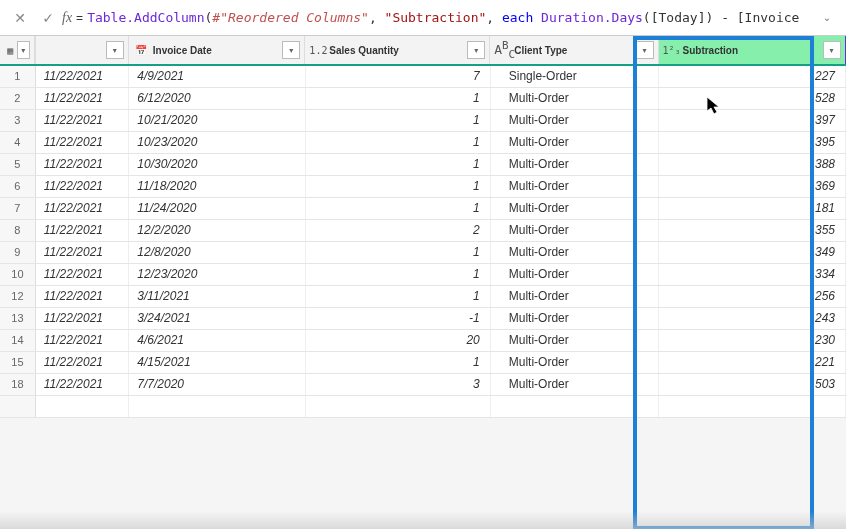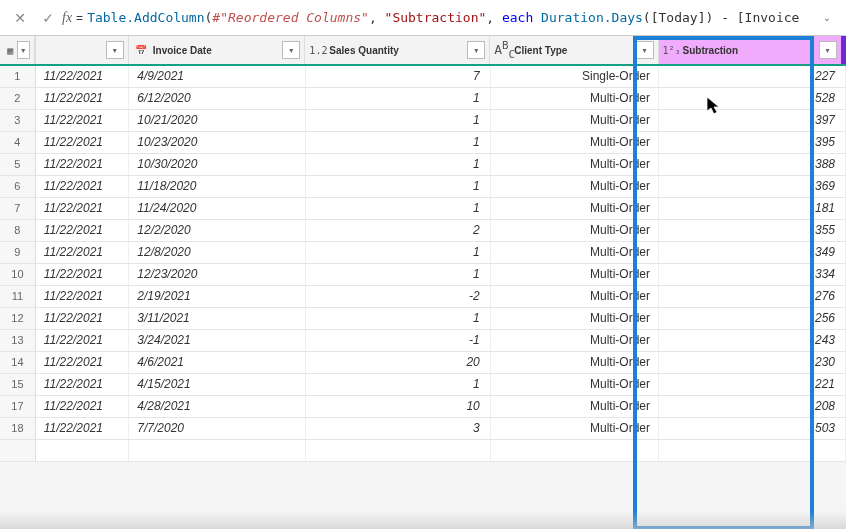--- a/index.html
+++ b/index.html
@@ -3,21 +3,21 @@
 <meta charset="utf-8">
 <style>
   * { box-sizing: border-box; margin: 0; padding: 0; }
   body { font-family: "Segoe UI", Arial, sans-serif; font-size: 12px; background: #f5f5f5; width: 846px; height: 529px; overflow: hidden; position: relative; }
   
   .formula-bar { display: flex; align-items: center; background: #fff; border-bottom: 1px solid #ccc; height: 36px; padding: 0 6px; }
   .fb-btn { width: 28px; height: 28px; display: flex; align-items: center; justify-content: center; color: #888; font-size: 14px; }
   .fx { font-style: italic; font-family: "Times New Roman", serif; color: #666; font-size: 14px; }
   .eq { color: #333; margin: 0 4px; }
   .formula-text { flex: 1; font-family: Consolas, monospace; font-size: 13px; white-space: nowrap; overflow: hidden; }
-  .tk-fn { color: #0369a1; }
+  .tk-fn { color: #6d28d9; }
   .tk-paren { color: #333; }
   .tk-ref { color: #c0504d; font-style: italic; }
   .tk-str { color: #a31515; }
   .tk-kw { color: #0000ff; }
   .tk-id { color: #333; }
   .fb-drop { width: 26px; text-align: center; color: #777; font-size: 10px; }
 
   .grid-wrap { position: relative; }
   table { border-collapse: collapse; width: 100%; table-layout: fixed; background: #fff; }
   
@@ -29,28 +29,28 @@
   col.sub { width: 180px; }
 
   thead th { background: #f3f3f3; border-bottom: 2px solid #15a085; text-align: left; font-weight: 400; padding: 0; height: 28px; }
   thead th.rowhdr { background: #f3f3f3; border-right: 1px solid #ddd; }
   .hdr-inner { display: flex; align-items: center; height: 28px; border-right: 1px solid #ddd; padding: 0 4px; }
   .hdr-icon { width: 18px; text-align: center; color: #555; font-size: 10px; font-family: Consolas, monospace; }
   .hdr-icon.abc { font-size: 13px; }
   .hdr-label { flex: 1; padding-left: 2px; font-weight: 600; color: #333; font-size: 10px; }
   .hdr-filter { width: 18px; height: 18px; border: 1px solid #bbb; background: #fff; display: flex; align-items: center; justify-content: center; font-size: 8px; color: #666; }
   
-  th.sub-hdr .hdr-inner { background: #f0abfc; border-right: 5px solid #6d28d9; }
+  th.sub-hdr .hdr-inner { background: #86efac; border-right: 1px solid #6d28d9; }
   th.sub-hdr .hdr-label { color: #333; }
 
   tbody td { border-bottom: 1px solid #e5e5e5; border-right: 1px solid #eee; padding: 2px 8px; height: 22px; vertical-align: middle; }
   td.rownum { text-align: center; color: #666; background: #f7f7f7; font-style: normal; font-size: 11px; border-right: 1px solid #ddd; }
   td.today, td.invoice { font-style: italic; color: #333; padding-right: 10px; }
   td.qty { text-align: right; font-style: italic; color: #333; padding-right: 10px; }
-  td.client { text-align: right; color: #333; padding-left: 8px; }
+  td.client { text-align: left; color: #333; padding-left: 18px; }
   td.sub { text-align: right; font-style: italic; color: #333; padding-right: 10px; }
 
   .highlight-box { position: absolute; border: 4px solid #1e7fd6; pointer-events: none; }
   
   .cursor { position: absolute; left: 706px; top: 60px; width: 16px; height: 20px; pointer-events: none; z-index: 10; }
   .cursor svg { width: 16px; height: 20px; }
 
   tbody tr.empty td { color: transparent; }
   
   .bottom-fade { position: absolute; left:0; right:0; bottom:0; height:18px; background: linear-gradient(to top, rgba(200,200,200,0.6), transparent); pointer-events:none; }
@@ -199,28 +199,20 @@
         </tr>
         <tr>
           <td class="rownum">10</td>
           <td class="today">11/22/2021</td>
           <td class="invoice">12/23/2020</td>
           <td class="qty">1</td>
           <td class="client">Multi-Order</td>
           <td class="sub">334</td>
         </tr>
         <tr>
-          <td class="rownum">11</td>
-          <td class="today">11/22/2021</td>
-          <td class="invoice">2/19/2021</td>
-          <td class="qty">-2</td>
-          <td class="client">Multi-Order</td>
-          <td class="sub">276</td>
-        </tr>
-        <tr>
           <td class="rownum">12</td>
           <td class="today">11/22/2021</td>
           <td class="invoice">3/11/2021</td>
           <td class="qty">1</td>
           <td class="client">Multi-Order</td>
           <td class="sub">256</td>
         </tr>
         <tr>
           <td class="rownum">13</td>
           <td class="today">11/22/2021</td>
@@ -237,28 +229,20 @@
           <td class="client">Multi-Order</td>
           <td class="sub">230</td>
         </tr>
         <tr>
           <td class="rownum">15</td>
           <td class="today">11/22/2021</td>
           <td class="invoice">4/15/2021</td>
           <td class="qty">1</td>
           <td class="client">Multi-Order</td>
           <td class="sub">221</td>
-        </tr>
-        <tr>
-          <td class="rownum">17</td>
-          <td class="today">11/22/2021</td>
-          <td class="invoice">4/28/2021</td>
-          <td class="qty">10</td>
-          <td class="client">Multi-Order</td>
-          <td class="sub">208</td>
         </tr>
         <tr>
           <td class="rownum">18</td>
           <td class="today">11/22/2021</td>
           <td class="invoice">7/7/2020</td>
           <td class="qty">3</td>
           <td class="client">Multi-Order</td>
           <td class="sub">503</td>
         </tr>
         <tr class="empty">

